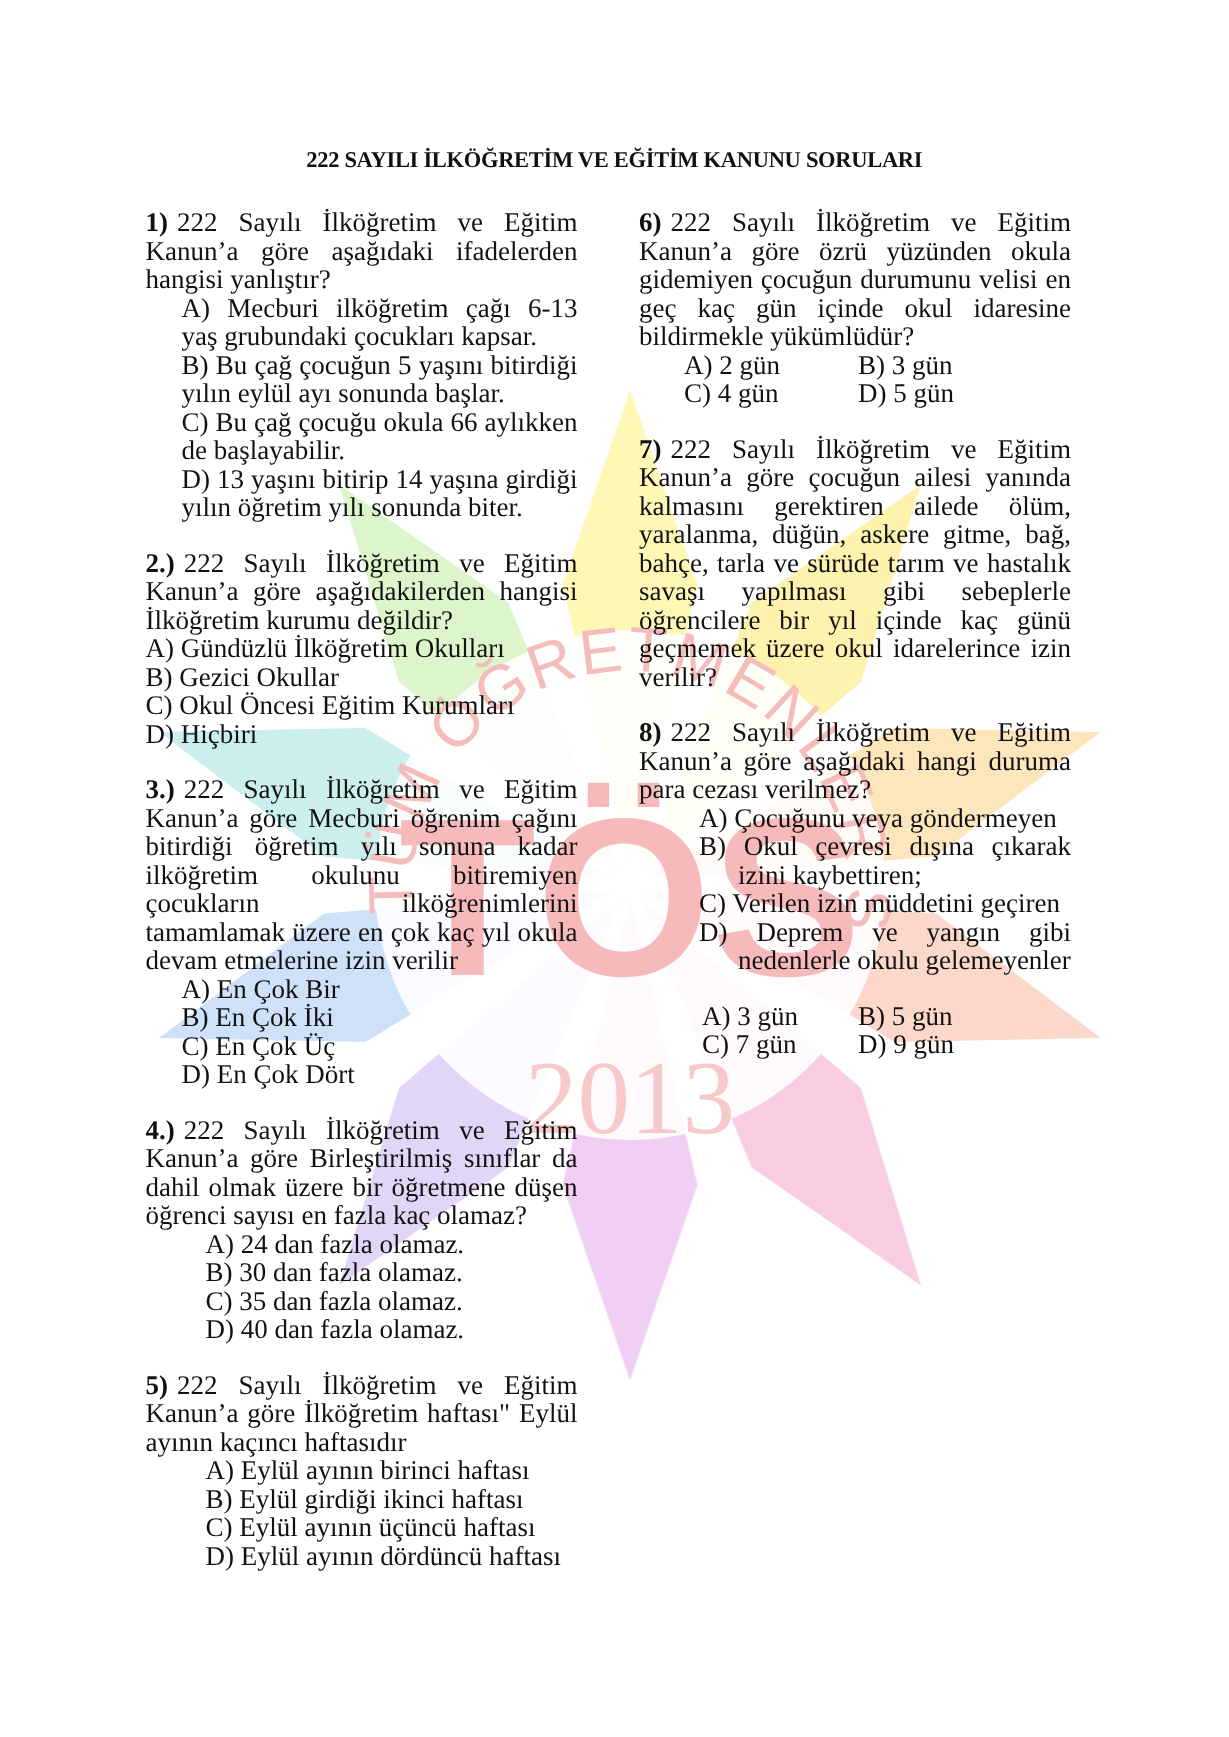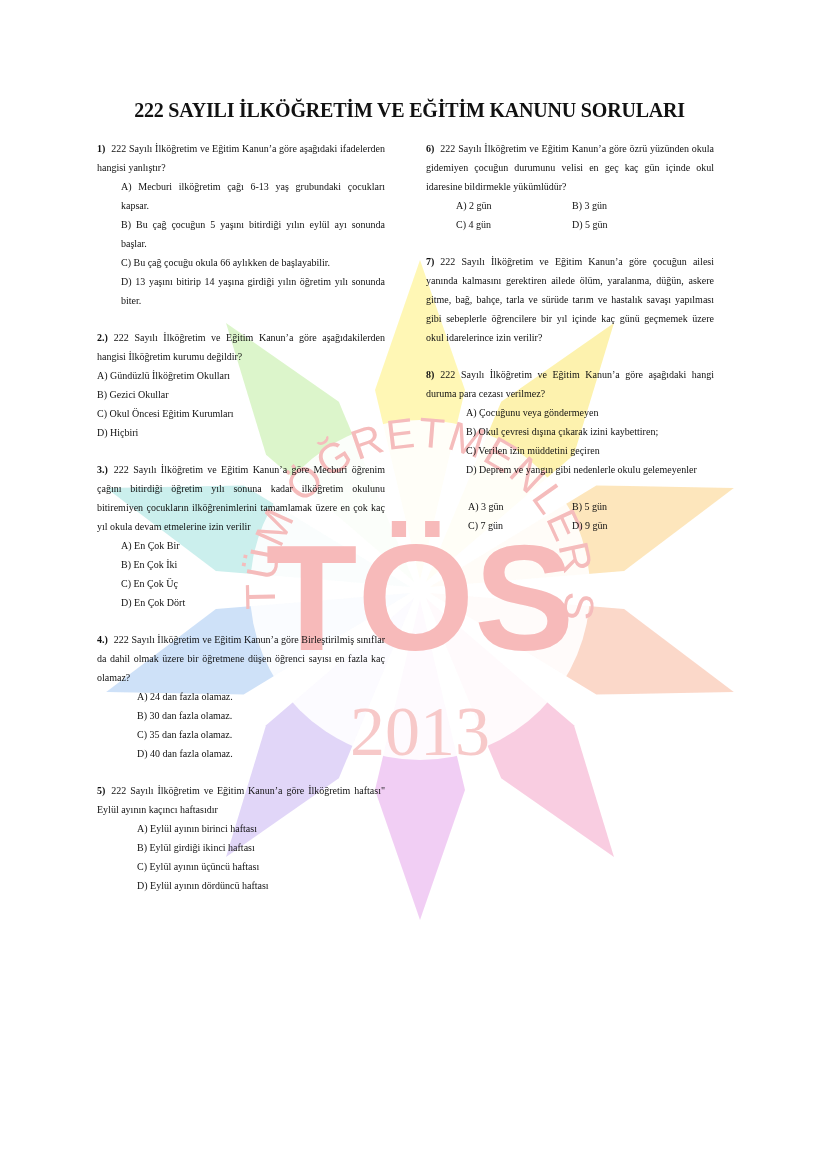--- a/index.html
+++ b/index.html
@@ -1,22 +1,22 @@
 <!DOCTYPE html>
 <html><head>
   <meta charset="utf-8">
   <style>
     html, body { margin: 0; padding: 0; background: #ffffff; }
     body { width: 819px; height: 1158px; position: relative; overflow: hidden;
            font-family: "Liberation Serif", "DejaVu Serif", serif; color: #111; }
     .watermark { position: absolute; left: 0; top: 0; width: 819px; height: 1158px; z-index: 0; pointer-events: none; }
     .page { position: absolute; left: 0; top: 0; width: 819px; height: 1158px; z-index: 1; }
     .title { position: absolute; top: 99px; left: 0; width: 819px; text-align: center;
-             font-weight: bold; font-size: 20px; letter-spacing: -0.2px; }
-    .col { position: absolute; top: 139px; width: 288px; font-size: 10px; line-height: 19px; }
+             font-weight: bold; font-size: 15px; letter-spacing: -0.2px; }
+    .col { position: absolute; top: 139px; width: 288px; font-size: 18px; line-height: 19px; }
     .col.left { left: 97px; }
     .col.right { left: 412px; margin-left: 14px; }
     .q { margin: 0 0 18px 0; }
     .qtext { text-align: justify; text-align-last: left; }
     .qnum { font-weight: bold; margin-right: 6px; }
     .opt { display: block; }
     .opts-ind1 .opt { padding-left: 24px; text-indent: 0; text-align: justify; text-align-last: left; }
     .opts-ind0 .opt { padding-left: 0; }
     .opts-ind2 .opt { padding-left: 40px; }
     .opts-hang .opt { padding-left: 66px; text-indent: -26px; text-align: justify; text-align-last: left; }

